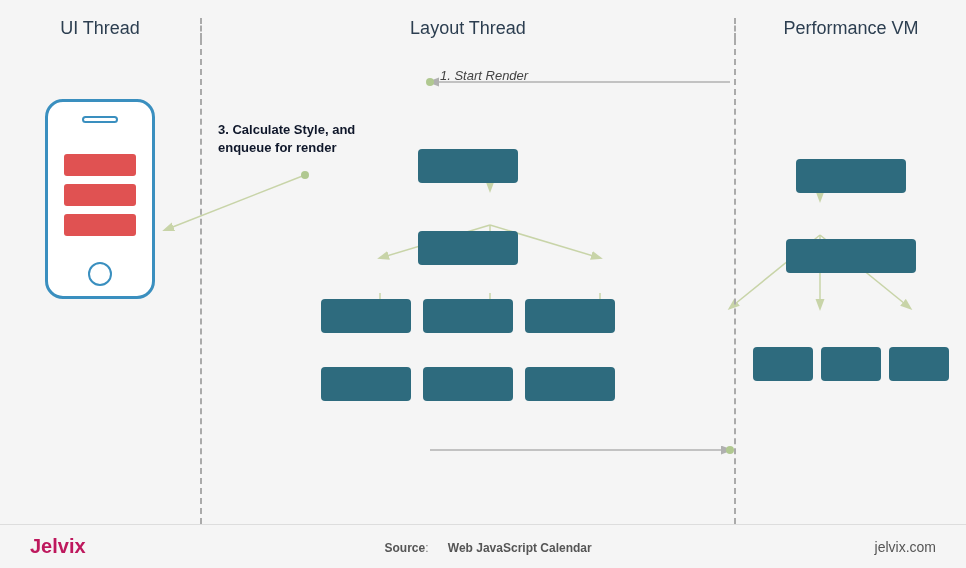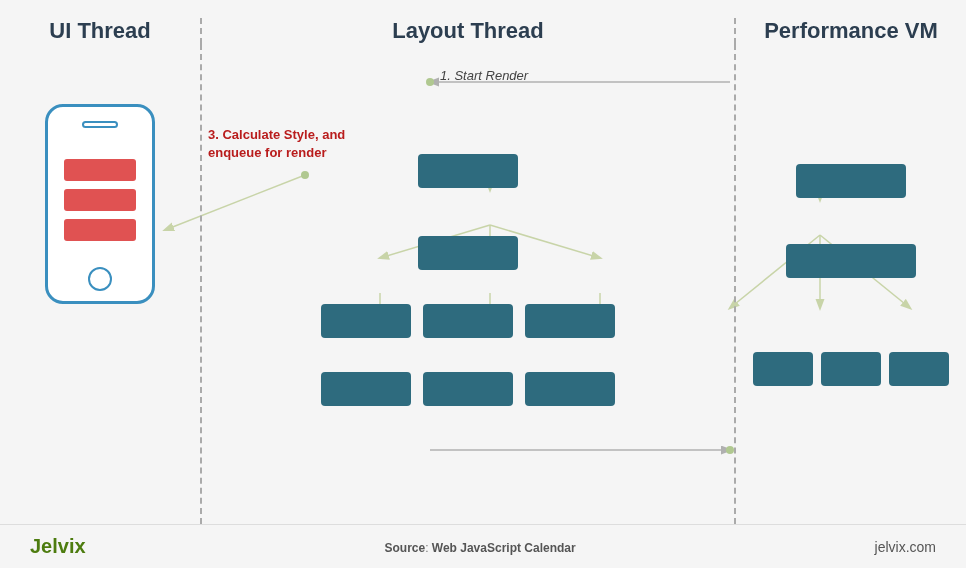--- a/index.html
+++ b/index.html
@@ -25,22 +25,22 @@
     .col-ui {
       width: 200px;
       display: flex;
       flex-direction: column;
       align-items: center;
       padding-top: 10px;
     }
 
     
     .col-header {
-      font-size: 22px;
-      font-weight: bold;
+      font-size: 18px;
+      font-weight: normal;
       color: #2c3e50;
       text-align: center;
       margin-bottom: 8px;
       font-family: 'Helvetica Neue', Arial, sans-serif;
     }
 
     
     .phone {
       width: 110px;
       height: 200px;
@@ -116,34 +116,35 @@
       align-items: center;
       justify-content: space-between;
       padding: 0 30px;
       border-top: 1px solid #ddd;
       background: #f5f5f5;
     }
 
     .footer-brand {
       font-size: 20px;
       font-weight: bold;
-      color: #4d7c0f;
+      color: #be185d;
       font-family: 'Helvetica Neue', Arial, sans-serif;
       text-align: center;
     }
 
     .footer-source {
       font-size: 12px;
       color: #777;
       font-family: 'Helvetica Neue', Arial, sans-serif;
     }
 
     .footer-source span {
       font-weight: bold;
       color: #555;
+      margin-left: 16px;
     }
 
     .footer-url {
       font-size: 14px;
       color: #555;
       font-family: 'Helvetica Neue', Arial, sans-serif;
     }
   </style>
 </head>
 <body>
@@ -219,21 +220,21 @@
       </div>
 
       <div style="margin-top: -155px; margin-left: -10px; font-size:13px; font-weight:bold; color:#333; font-family: 'Helvetica Neue', Arial, sans-serif; text-align:right; width:105px;">
         <span>4. Render to
 screen</span>
       </div>
     </div>
 
     <div style="flex:1; position:relative; border-left:2px dashed #aaa; border-right:2px dashed #aaa; display:flex; flex-direction:column; align-items:center;">
 
-      <div style="position:absolute; top:82px; left:6px; font-size:13px; font-weight:bold; color:#b91c1c; font-family: 'Helvetica Neue', Arial, sans-serif; line-height:1.4;">
+      <div style="position:absolute; top:82px; left:16px; font-size:13px; font-weight:bold; color:#0f172a; font-family: 'Helvetica Neue', Arial, sans-serif; line-height:1.4;">
         3. Calculate Style, and<br>enqueue for render
       </div>
 
       <div style="position:absolute; top:110px; left:50%; transform:translateX(-50%);">
         <div class="teal-box" style="width:100px; height:34px;"></div>
       </div>
 
       <div style="position:absolute; top:192px; left:50%; transform:translateX(-50%);">
         <div class="teal-box" style="width:100px; height:34px;"></div>
       </div>

